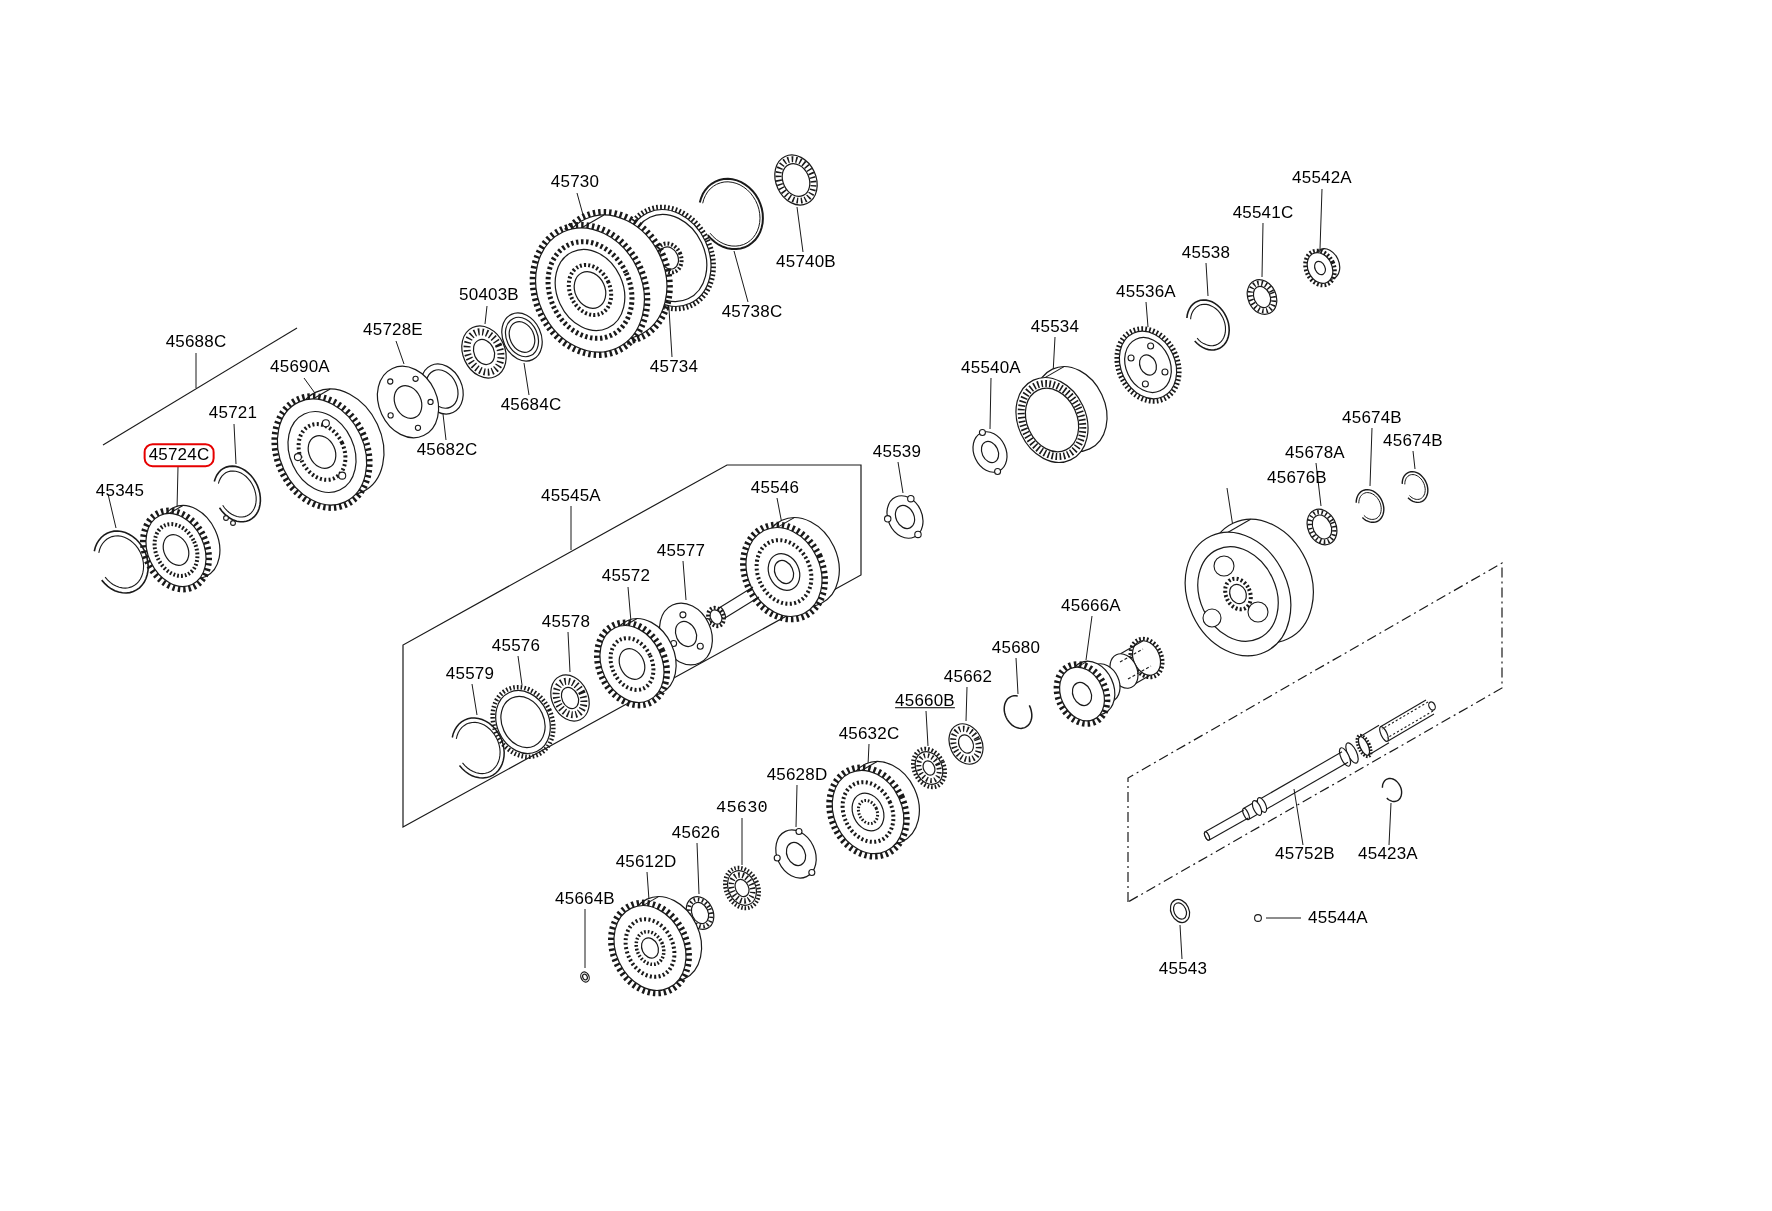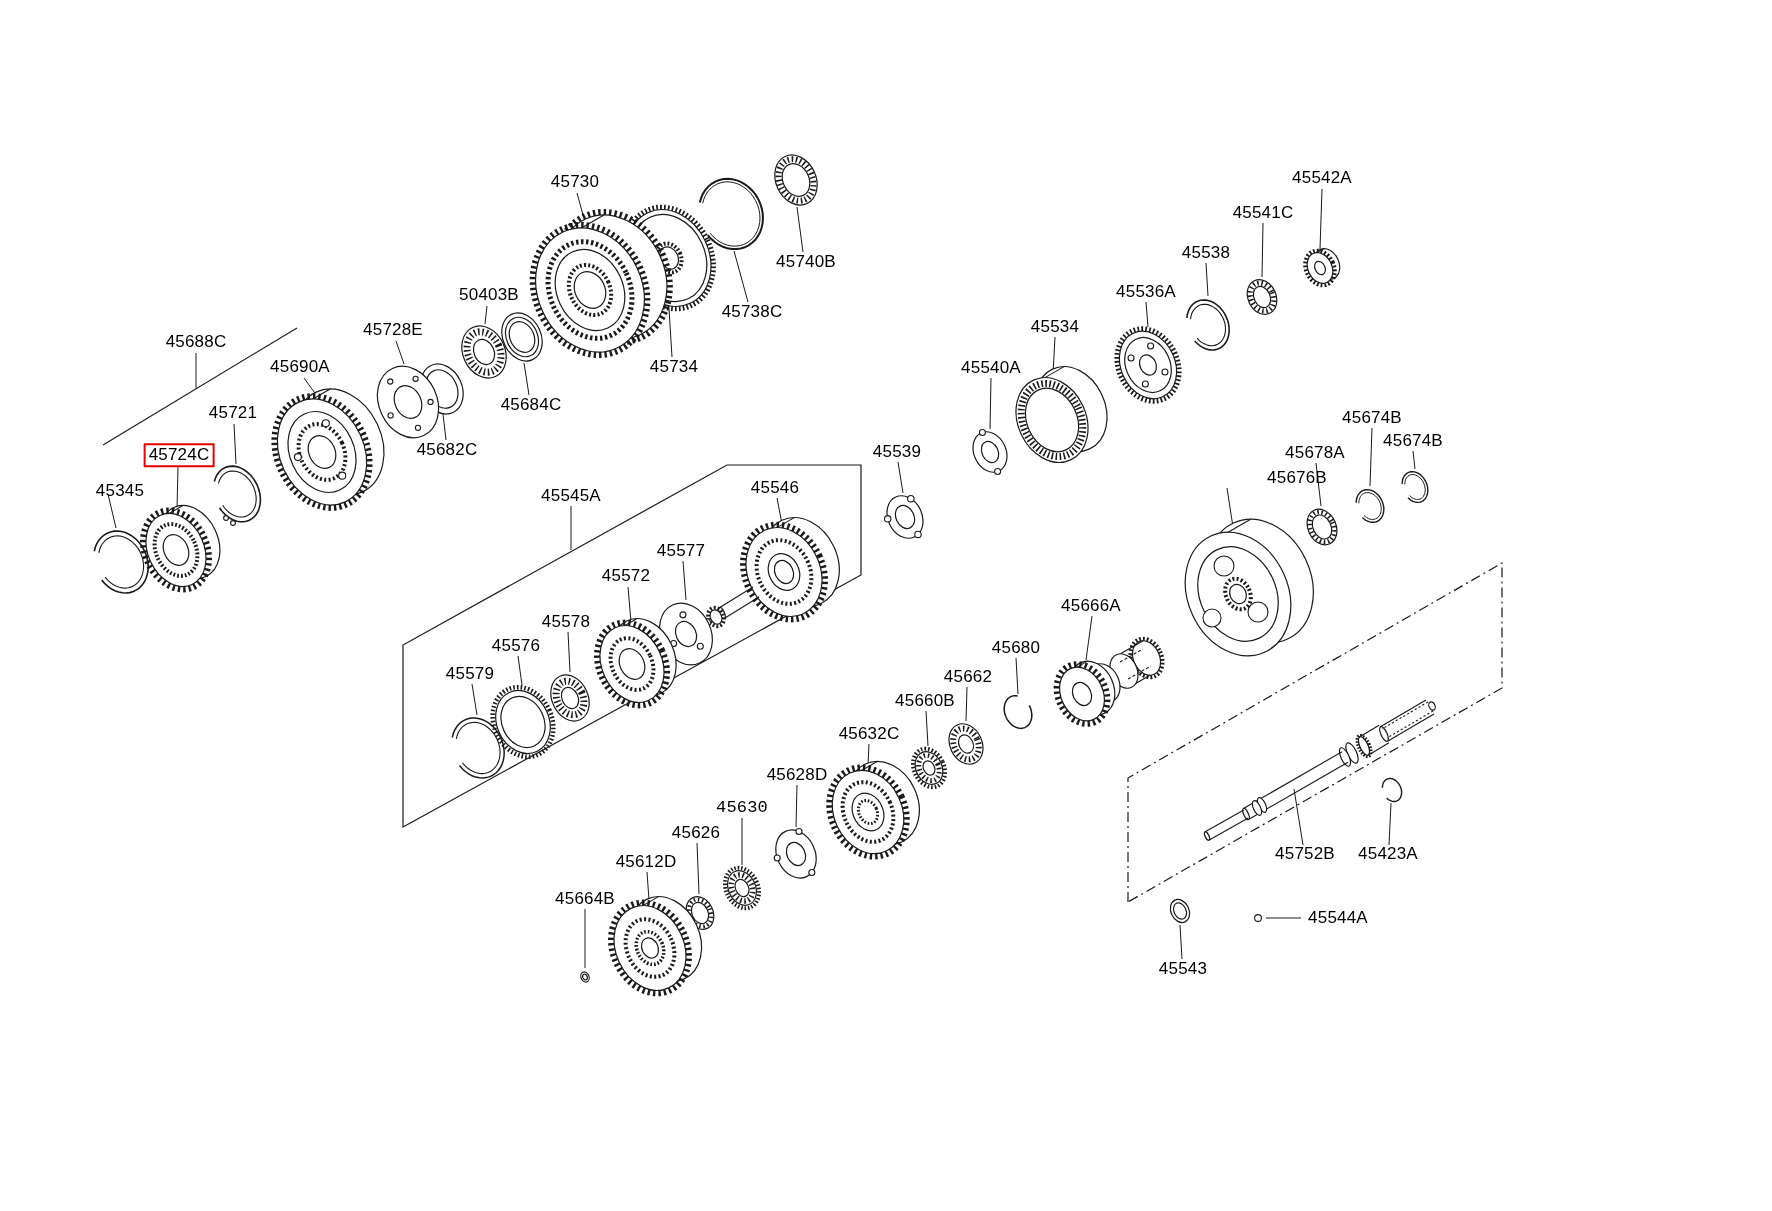--- a/index.html
+++ b/index.html
@@ -2,21 +2,21 @@
 <html><head>
 <meta charset="utf-8">
 <style>
   html,body{margin:0;padding:0;background:#fff}
   .stage{position:relative;width:1628px;height:1211px;background:#fff;
          font-family:"Liberation Sans",sans-serif;overflow:hidden}
   #art{position:absolute;left:0;top:0}
   #labels{position:absolute;left:0;top:0;width:100%;height:100%}
   .part-label{position:absolute;transform:translate(-50%,-50%);font-size:17px;
               line-height:1.15;color:#000;white-space:nowrap;letter-spacing:.2px;cursor:pointer}
-  .part-label.hl{border:2px solid #e60000;padding:0 3px;border-radius:1px}
+  .part-label.hl{border:2px solid #e60000;padding:0 3px;border-radius:9px}
 </style>
 </head>
 <body>
 
 <div class="stage">
   <svg id="art" width="1772" height="1211" viewBox="0 0 1772 1211">
       <g>
         <path d="M403 827 L403 645 L727 465 L861 465 L861 575 Z" fill="none" stroke="#1a1a1a" stroke-width="1.2"></path>
         <path d="M1128 902 L1128 778 L1502 563 L1502 688 Z" fill="none" stroke="#1a1a1a" stroke-width="1.2" stroke-dasharray="10 4 2 4"></path>
         <line x1="103" y1="445" x2="297" y2="328" stroke="#1a1a1a" stroke-width="1.1"></line>
@@ -405,21 +405,21 @@
       <div class="part-label" style="left: 1055px; top: 327px;">45534</div>
       <div class="part-label" style="left: 991px; top: 368px;">45540A</div>
       <div class="part-label" style="left: 897px; top: 452px;">45539</div>
       <div class="part-label" style="left: 1372px; top: 418px;">45674B</div>
       <div class="part-label" style="left: 1413px; top: 441px;">45674B</div>
       <div class="part-label" style="left: 1315px; top: 453px;">45678A</div>
       <div class="part-label" style="left: 1297px; top: 478px;">45676B</div>
       <div class="part-label" style="left: 1091px; top: 606px;">45666A</div>
       <div class="part-label" style="left: 1016px; top: 648px;">45680</div>
       <div class="part-label" style="left: 968px; top: 677px;">45662</div>
-      <div class="part-label" style="left: 925px; top: 701px;">45660B</div>
+      <div class="part-label" style="left: 925px; top: 701px; text-decoration: underline;">45660B</div>
       <div class="part-label" style="left: 869px; top: 734px;">45632C</div>
       <div class="part-label" style="left: 797px; top: 775px;">45628D</div>
       <div class="part-label" style="left: 742px; top: 808px; font-family: Liberation Mono, monospace;">45630</div>
       <div class="part-label" style="left: 696px; top: 833px;">45626</div>
       <div class="part-label" style="left: 646px; top: 862px;">45612D</div>
       <div class="part-label" style="left: 585px; top: 899px;">45664B</div>
       <div class="part-label" style="left: 1305px; top: 854px;">45752B</div>
       <div class="part-label" style="left: 1388px; top: 854px;">45423A</div>
       <div class="part-label" style="left: 1183px; top: 969px;">45543</div>
       <div class="part-label" style="left: 1338px; top: 918px;">45544A</div>

